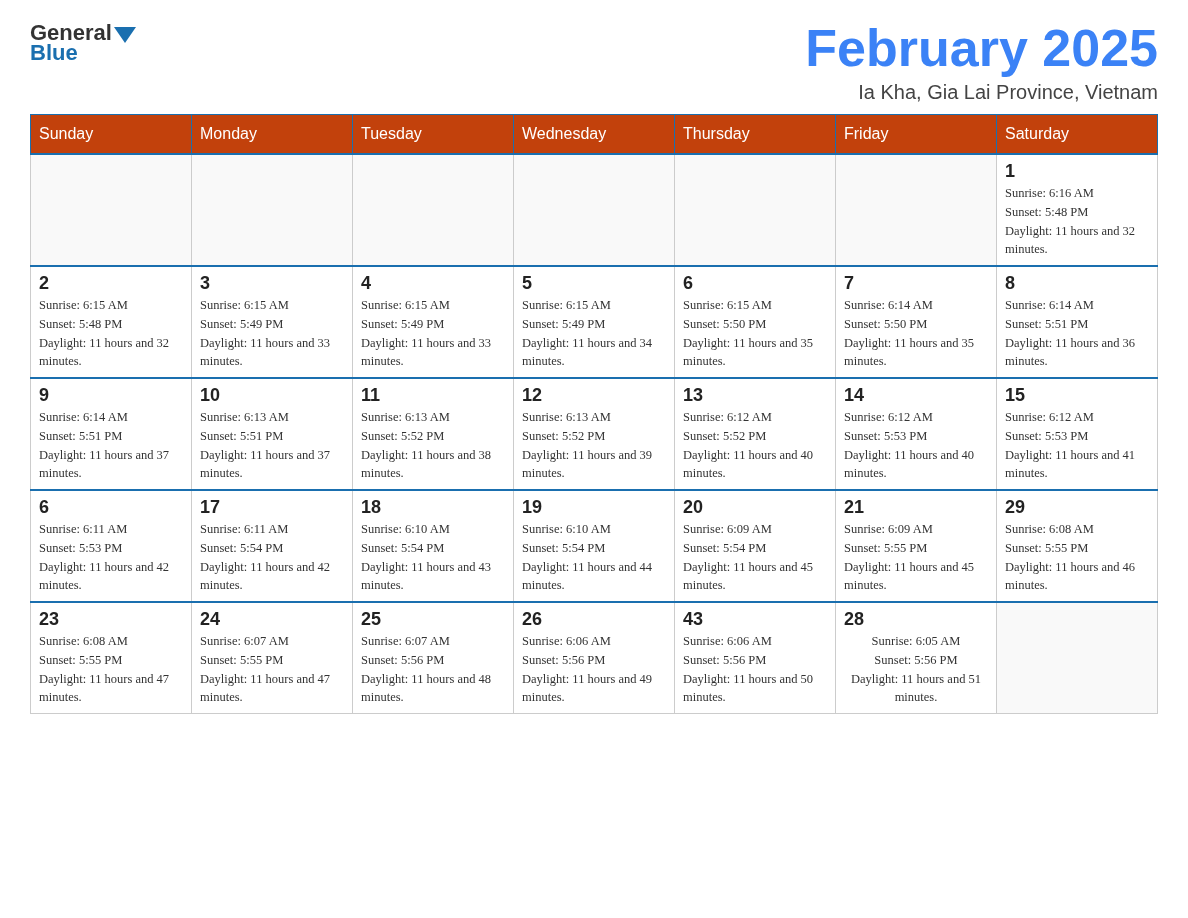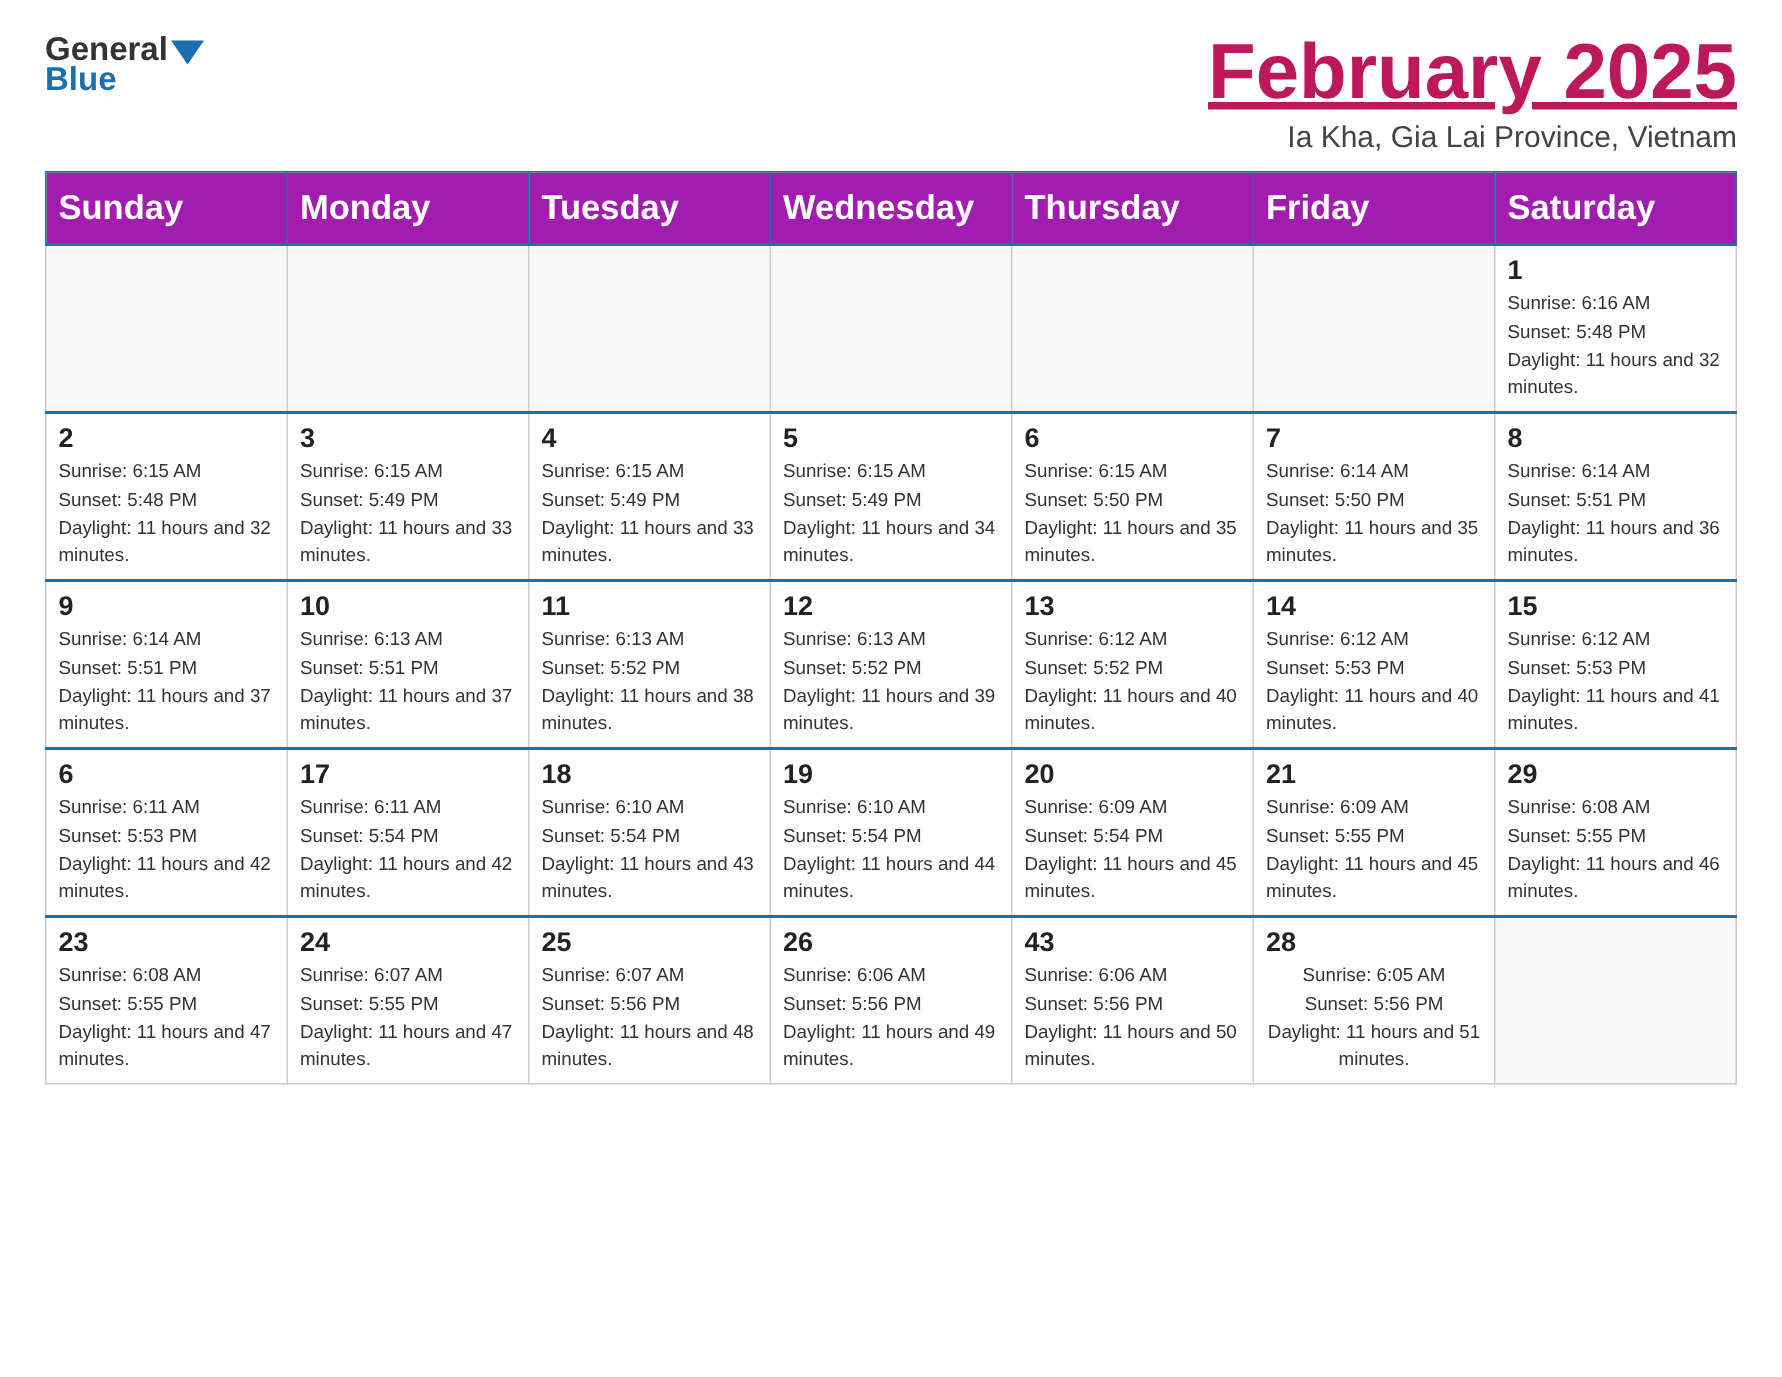--- a/index.html
+++ b/index.html
@@ -25,39 +25,38 @@
       font-size: 22px;
       font-weight: bold;
       color: #1a6faf;
     }
     .title-block {
       text-align: right;
     }
     .month-title {
       font-size: 52px;
       font-weight: bold;
-      color: #be185d;
+      color: #3b82f6;
       line-height: 1.1;
-      text-decoration: underline;
     }
     .location {
       font-size: 20px;
       color: #444;
       margin-top: 4px;
     }
     .calendar {
       width: 100%;
       border-collapse: collapse;
       margin-top: 8px;
     }
     .calendar thead th {
-      background-color: #a21caf;
+      background-color: #c2410c;
       color: #fff;
-      font-size: 23px;
-      font-weight: bold;
+      font-size: 16px;
+      font-weight: normal;
       padding: 10px 8px;
       text-align: left;
       border: 1px solid #1a6faf;
     }
     .calendar tbody td {
       vertical-align: top;
       border: 1px solid #ccc;
       padding: 6px 8px;
       width: 14.28%;
       min-height: 110px;
@@ -71,20 +70,21 @@
       font-size: 18px;
       font-weight: bold;
       color: #222;
       display: block;
       margin-bottom: 2px;
     }
     .day-info {
       font-size: 12.5px;
       color: #333;
       line-height: 1.5;
+      font-family: Liberation Serif, serif;
     }
     .empty-cell {
       background: #f9f9f9;
     }
     .logo-wrapper {
       display: flex;
       flex-direction: column;
       align-items: flex-start;
     }
     .logo-row {

